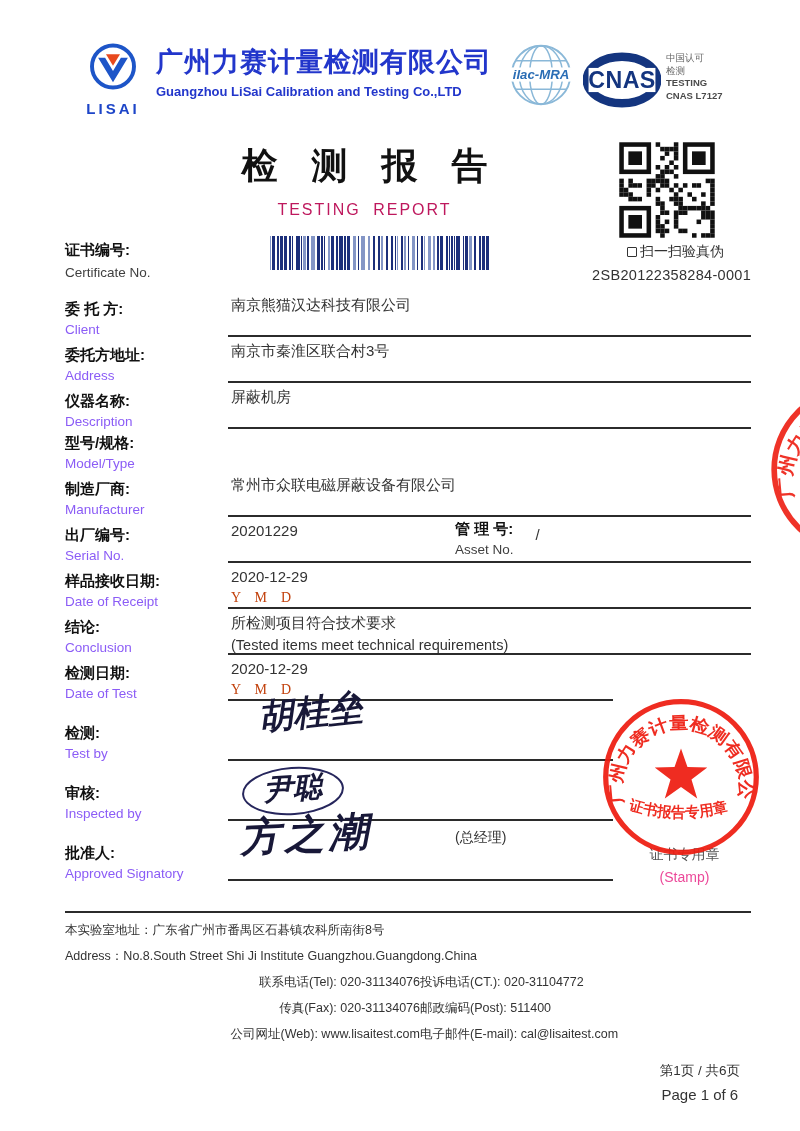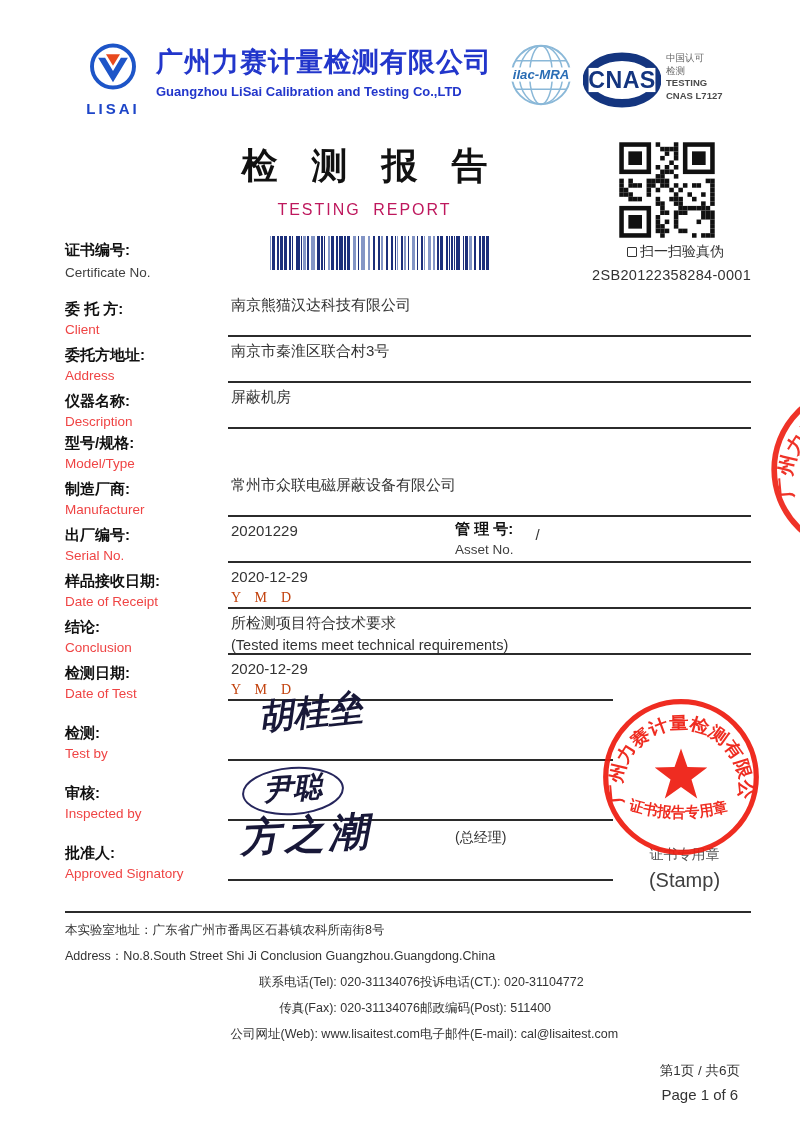--- a/index.html
+++ b/index.html
@@ -32,42 +32,42 @@
   .scan-block { position: absolute; right: 0; top: 2px; text-align: right; }
   .scan-line { font-size: 14px; color: #333; margin-right: 27px; }
   .scan-sq { display: inline-block; width: 10px; height: 10px; border: 1.5px solid #333; border-radius: 1px; vertical-align: -1px; margin-right: 3px; }
   .cert-no { font-size: 14.5px; color: #333; margin-top: 6px; letter-spacing: .3px; }
 
   
   .fields { position: absolute; left: 65px; top: 291px; width: 686px; }
   .frow { display: flex; align-items: flex-end; }
   .frow .lab { width: 163px; padding-top: 5px; }
   .lab .cn { font-size: 15px; font-weight: bold; color: #111; }
-  .lab .en { font-size: 13.5px; color: #ef4444; margin-top: 3px; }
+  .lab .en { font-size: 13.5px; color: #8b5cf6; margin-top: 3px; }
   .frow .val { flex: 1; border-bottom: 2px solid #2b2b2b; padding: 5px 0 0 3px; font-size: 15px; color: #333; position: relative; min-height: 46px; }
   .frow.short .val { flex: none; width: 385px; }
   .val .sub { white-space: pre; font-size: 14px; color: #c2410c; margin-top: 5px; font-family: Liberation Serif, serif; }
   .val .line2 { font-size: 14.5px; color: #333; margin-top: 4px; }
   .asset { position: absolute; left: 227px; top: 3px; display: flex; }
   .asset .lab2 .cn { font-size: 15px; font-weight: bold; color: #111; }
   .asset .lab2 .en { font-size: 13.5px; color: #3f3f3f; margin-top: 3px; }
   .asset .v2 { font-size: 15px; color: #333; margin-left: 22px; padding-top: 6px; }
   .frow.sigrow .val { min-height: 60px; }
   .sig { position: absolute; color: #181838; font-weight: bold; font-style: italic; white-space: nowrap; }
   .sig1 { left: 30px; top: -12px; font-size: 35px; transform: rotate(-6deg); }
   .sig2 { left: 14px; top: 6px; font-size: 29px; transform: rotate(-4deg); border: 2px solid #26265c; border-radius: 50%; padding: 0 20px 4px 20px; }
   .sig3 { left: 12px; top: -14px; font-size: 40px; transform: rotate(-3deg); letter-spacing: 4px; }
   .note-gm { position: absolute; left: 227px; top: 8px; font-size: 14px; color: #333; font-weight: normal; }
 
   
   .stamp-main { position: absolute; left: 600px; top: 696px; opacity: .93; }
   .stamp-edge { position: absolute; left: 768px; top: 382px; opacity: .9; }
   .stamp-caption { position: absolute; left: 612px; top: 846px; width: 145px; text-align: center; }
   .stamp-caption .c1 { font-size: 14px; color: #555; }
-  .stamp-caption .c2 { font-size: 20px; color: #404040; margin-top: 5px; text-align: center; }
+  .stamp-caption .c2 { font-size: 14px; color: #ec4899; margin-top: 5px; text-align: center; }
 
   
   .footer { position: absolute; left: 65px; top: 911px; width: 686px; border-top: 2px solid #2b2b2b; padding-top: 9px; font-size: 12.5px; color: #333; }
   .footer .fline { margin-bottom: 9px; }
   .contact-row { display: flex; margin-bottom: 9px; }
   .contact-row .cl { width: 355px; text-align: right; }
   .pageno { position: absolute; right: 60px; top: 1062px; text-align: center; color: #333; }
   .pageno .p1 { font-size: 13.5px; }
   .pageno .p2 { font-size: 15px; margin-top: 6px; }
 </style>
@@ -449,21 +449,21 @@
   <svg class="stamp-edge" width="175" height="175" viewBox="0 0 170 170">
     <defs>
       <path id="arcB" d="M 25,112 A 62 62 0 1 1 145,112"></path>
     </defs>
     <circle cx="85" cy="85" r="79" fill="none" stroke="#ee1d11" stroke-width="5.5"></circle>
     <text font-size="18" font-weight="bold" fill="#ee1d11"><textPath href="#arcB" textLength="242" lengthAdjust="spacingAndGlyphs">广州力赛计量检测有限公司</textPath></text>
   </svg>
 
   <div class="footer">
     <div class="fline">本实验室地址：广东省广州市番禺区石碁镇农科所南街8号</div>
-    <div class="fline">Address：No.8.South Street Shi Ji Conclusion Guangzhou.Guangdong.China</div>
+    <div class="fline">Address：No.8.South Street Shi Ji Institute Guangzhou.Guangdong.China</div>
     <div class="contact-row">
       <div class="cl">联系电话(Tel): 020-31134076</div>
       <div>投诉电话(CT.): 020-31104772</div>
     </div>
     <div class="contact-row">
       <div class="cl">传真(Fax): 020-31134076</div>
       <div>邮政编码(Post): 511400</div>
     </div>
     <div class="contact-row">
       <div class="cl">公司网址(Web): www.lisaitest.com</div>

